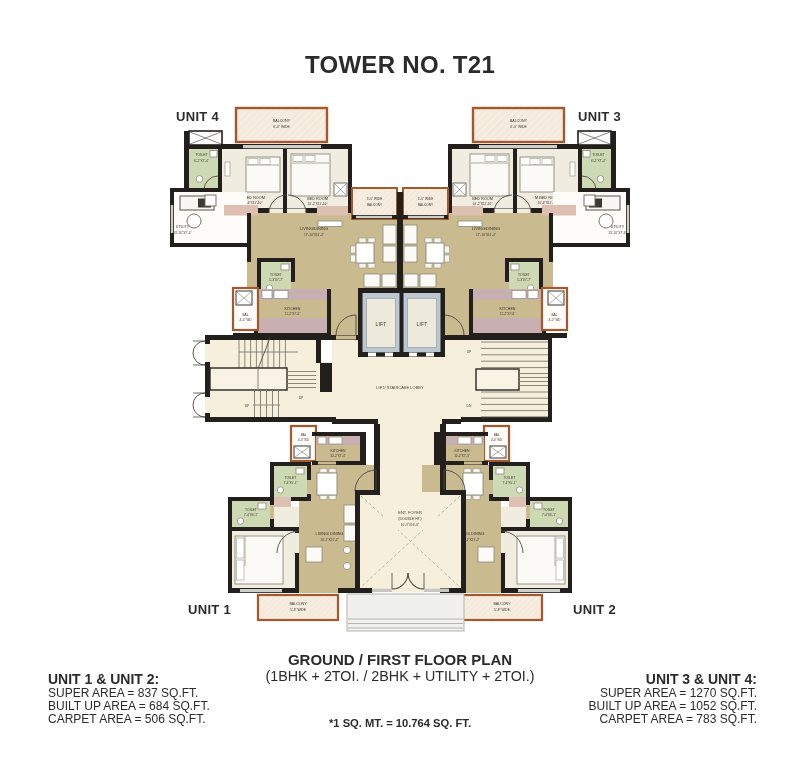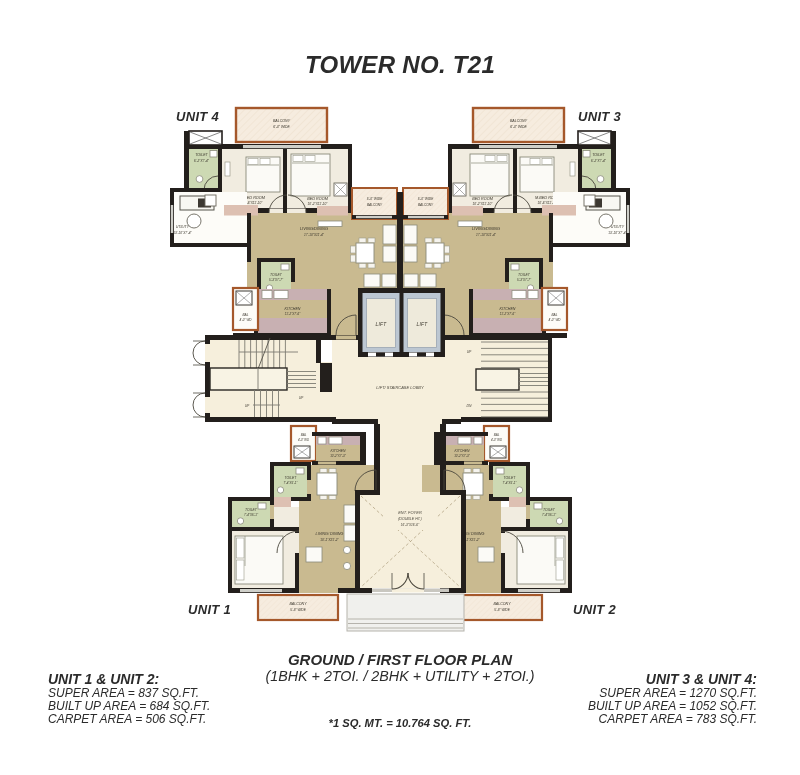--- a/index.html
+++ b/index.html
@@ -1,15 +1,15 @@
 <!DOCTYPE html>
 <html><head><meta charset="utf-8">
 <style>
 html,body{margin:0;padding:0;background:#ffffff;}
-#page{position:relative;width:800px;height:775px;background:#ffffff;overflow:hidden;font-style:italic;}
+#page{position:relative;width:800px;height:775px;background:#ffffff;overflow:hidden;}
 </style></head><body>
 <div id="page">
 <svg width="800" height="775" viewBox="0 0 800 775">
 <defs>
 <pattern id="hatch" width="5" height="5" patternTransform="rotate(45)" patternUnits="userSpaceOnUse">
 <rect width="5" height="5" fill="#f6ecdf"></rect>
           <line x1="0" y1="0" x2="0" y2="5" stroke="#ead9c6" stroke-width="0.8"></line>
 </pattern>
 <pattern id="hatch2" width="4" height="4" patternTransform="rotate(45)" patternUnits="userSpaceOnUse">
 <rect width="4" height="4" fill="#f6ecdf"></rect>

